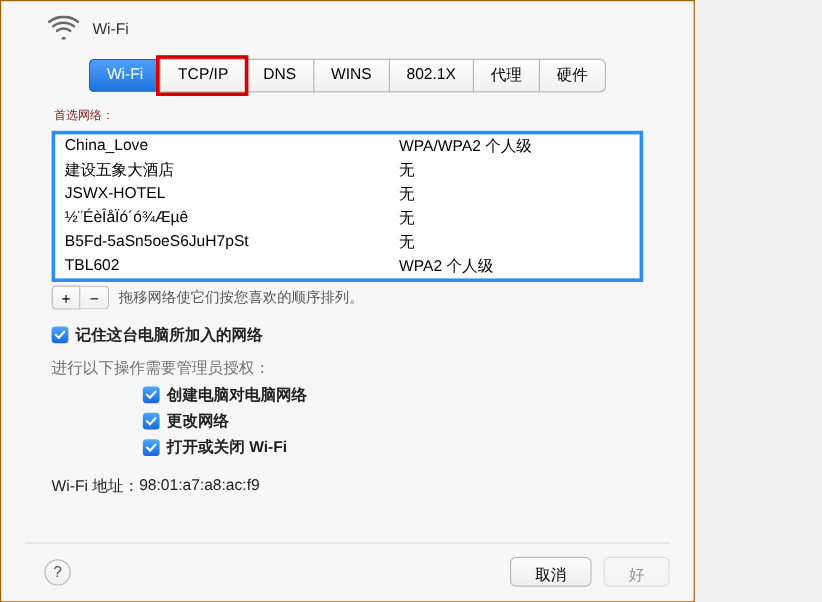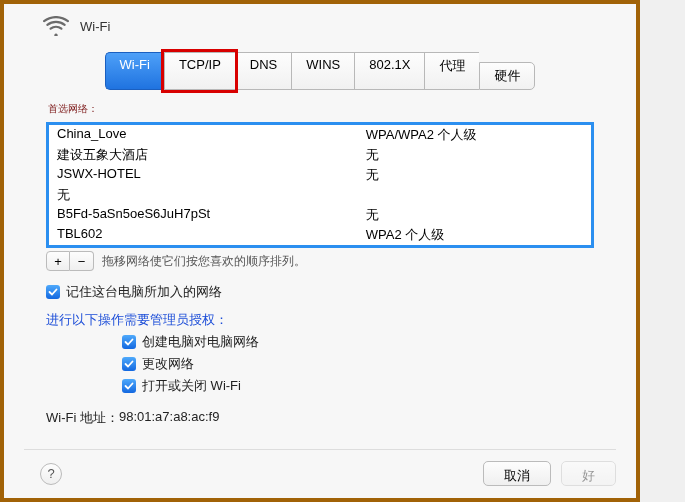--- a/index.html
+++ b/index.html
@@ -5,24 +5,24 @@
     * { box-sizing: border-box; margin: 0; padding: 0; }
     body {
       font-family: -apple-system, "Helvetica Neue", Arial, sans-serif;
       font-size: 13px;
       background: #f0f0f0;
       width: 685px;
       height: 502px;
       overflow: hidden;
     }
     .window {
-      width: 640px;
+      width: 579px;
       height: 502px;
       background: #f7f7f7;
-      border: 4px solid #a16207;
+      border: 1px solid #a16207;
       position: relative;
     }
     .header {
       display: flex;
       align-items: center;
       padding: 10px 20px 0 38px;
       gap: 10px;
     }
     .wifi-icon-wrap {
       width: 28px;
@@ -48,21 +48,21 @@
     .tab {
       padding: 4px 14px;
       font-size: 13px;
       background: linear-gradient(#fdfdfd, #f1f1f1);
       border: 1px solid #b8b8b8;
       border-right: none;
       cursor: pointer;
       position: relative;
     }
     .tab:first-child { border-radius: 5px 0 0 5px; }
-    .tab:last-child { border-right: 1px solid #b8b8b8; border-radius: 0 5px 5px 0; margin-top: 10px; }
+    .tab:last-child { border-right: 1px solid #b8b8b8; border-radius: 0 5px 5px 0; }
     .tab.active {
       background: linear-gradient(#4ea0f8, #1f73e0);
       color: #fff;
       border-color: #1a5fc0;
     }
     .tab.highlighted {
       outline: 3px solid #d80000;
       outline-offset: 0;
       z-index: 5;
     }
@@ -118,26 +118,27 @@
     .pm-btn:first-child { border-radius: 4px 0 0 4px; }
     .pm-btn:last-child { border-left: none; border-radius: 0 4px 4px 0; }
     .hint { font-size: 12px; color: #555; }
     .checkbox-row {
       display: flex;
       align-items: center;
       gap: 6px;
       margin: 12px 0 0 42px;
       font-size: 13px;
       color: #222;
+      font-weight: bold;
     }
     .checkbox-row.sub { margin-left: 118px; margin-top: 4px; text-align: center; }
     .section-label {
       margin: 10px 0 0 42px;
       font-size: 13px;
-      color: #1d4ed8;
+      color: #737373;
     }
     .chk {
       width: 14px;
       height: 14px;
       border-radius: 3px;
       background: linear-gradient(#4ea9fb,#1368e0);
       display: flex;
       align-items: center;
       justify-content: center;
     }
@@ -231,20 +232,21 @@
         </div>
         <div class="list-row">
           <div class="cell-name">建设五象大酒店</div>
           <div class="cell-sec">无</div>
         </div>
         <div class="list-row">
           <div class="cell-name">JSWX-HOTEL</div>
           <div class="cell-sec">无</div>
         </div>
         <div class="list-row">
+          <div class="cell-name">½¨ÉèÎåÏó´ó¾Æµê</div>
           <div class="cell-sec">无</div>
         </div>
         <div class="list-row">
           <div class="cell-name">B5Fd-5aSn5oeS6JuH7pSt</div>
           <div class="cell-sec">无</div>
         </div>
         <div class="list-row">
           <div class="cell-name">TBL602</div>
           <div class="cell-sec">WPA2 个人级</div>
         </div>

